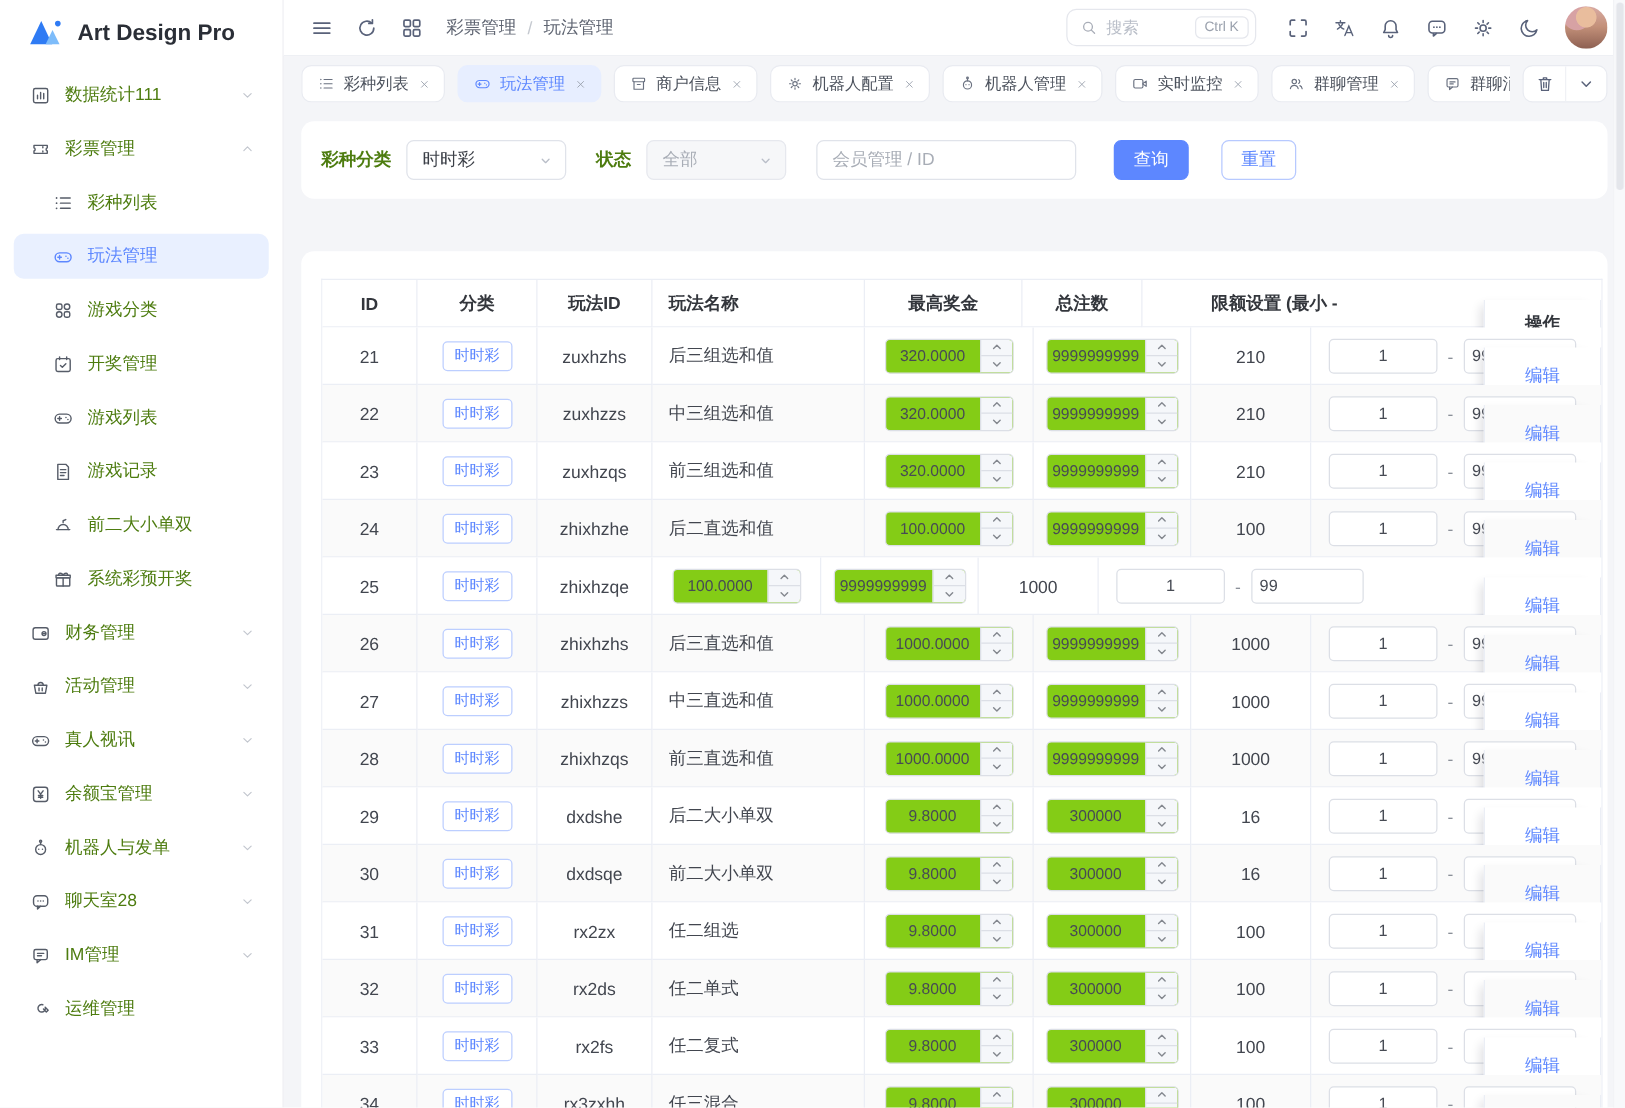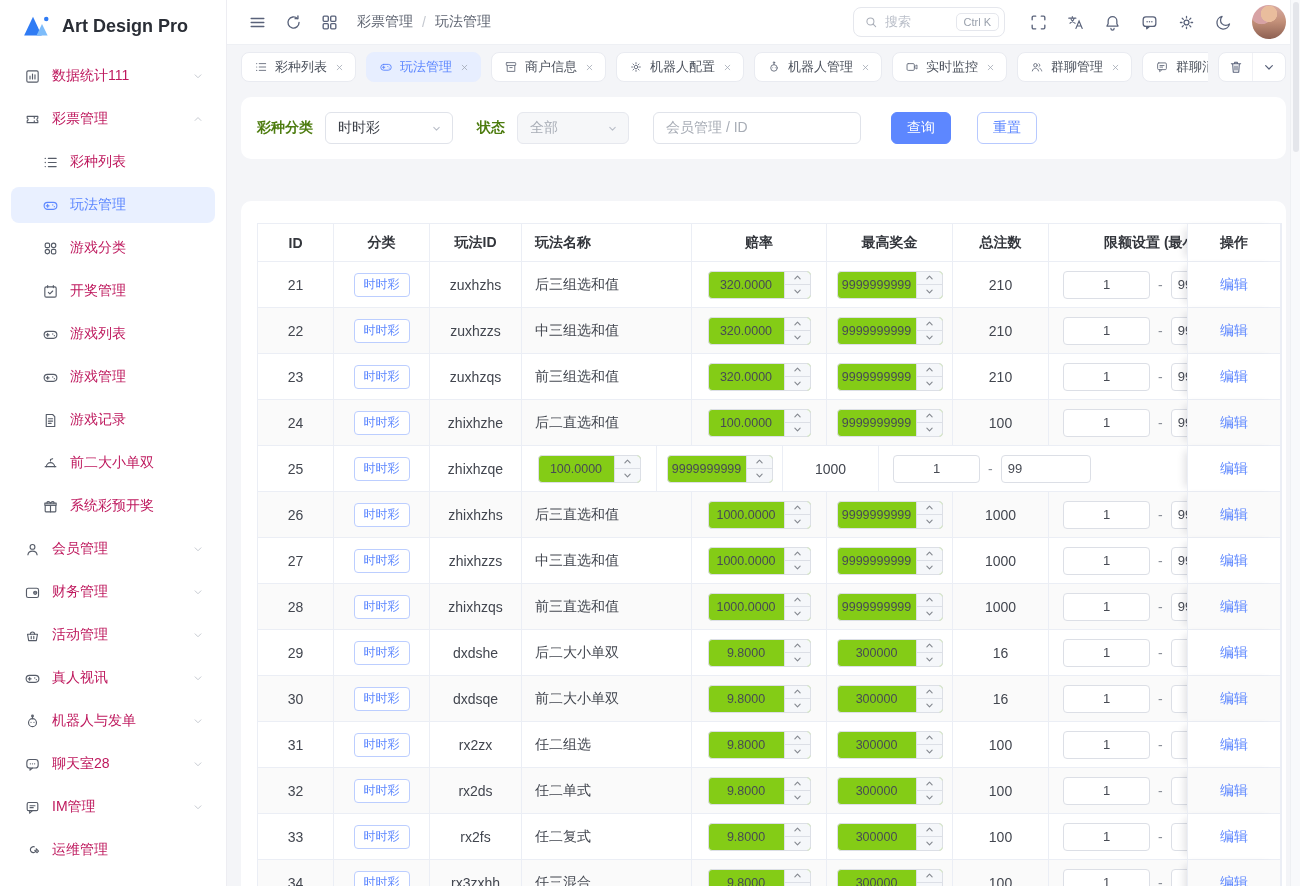--- a/index.html
+++ b/index.html
@@ -11,21 +11,21 @@
   .app{display:flex;width:1300px;height:886px;}
 
   
   .sidebar{width:227px;background:#fff;border-right:1px solid #ededf2;flex-shrink:0;overflow:hidden;}
   .logo{height:52px;display:flex;align-items:center;gap:11px;padding-left:21px;}
   .logo-icon{width:30px;height:30px;}
   .logo-icon svg{width:30px;height:30px;}
   .logo-text{font-size:18px;font-weight:600;color:#2a2e36;}
   .menu{padding:6px 11px 0 11px;}
   .menu-item{height:36px;margin-bottom:7px;display:flex;align-items:center;gap:11px;
-             padding:0 10px 0 13px;border-radius:8px;cursor:pointer;color:#be185d;}
+             padding:0 10px 0 13px;border-radius:8px;cursor:pointer;color:#4d7c0f;}
   .menu-item.sub{padding-left:31px;}
   .menu-item.active{background:#e9f0ff;color:#5d87ff;}
   .mi-icon{width:17px;height:17px;color:#565c68;flex-shrink:0;}
   .mi-icon svg{width:17px;height:17px;}
   .menu-item.active .mi-icon{color:#5d87ff;}
   .mi-label{flex:1;overflow:hidden;}
   .mi-chevron{color:#c2c6ce;}
   .mi-chevron svg{width:14px;height:14px;}
 
   
@@ -98,21 +98,21 @@
         border-right:1px solid #ebeef5;border-bottom:1px solid #ebeef5;overflow:hidden;}
   .c-id{width:76px;}
   .c-tag{width:96px;}
   .c-pid{width:92px;}
   .c-name{width:170px;justify-content:flex-start;padding-left:13px;}
   .c-rate{width:135px;}
   .c-prize{width:126px;}
   .c-total{width:96px;}
   .c-limit{flex:1;justify-content:flex-start;padding-left:14px;border-right:none;overflow:visible;}
   .hcell.c-limit{padding-left:55px;}
-  .c-action{position:absolute;right:0;top:0;width:94px;height:100%;display:flex;align-items:center;
+  .c-action{position:absolute;right:0;top:16px;width:94px;height:100%;display:flex;align-items:center;
             justify-content:center;background:#fff;border-left:1px solid #ebeef5;
             border-bottom:1px solid #ebeef5;box-shadow:-7px 0 8px -5px rgba(20,24,40,.14);}
   .trow.striped .c-action{background:#fafafa;}
   .tag{height:24px;padding:0 9px;border:1px solid #bcceff;color:#5d87ff;background:#fff;
        border-radius:4px;font-size:12px;display:flex;align-items:center;}
   .edit-link{color:#5d87ff;cursor:pointer;}
 
   .ninput{height:28px;border:1px solid #dcdfe6;border-radius:4px;background:#84cc16;display:flex;
           overflow:hidden;cursor:text;}
   .nval{flex:1;display:flex;align-items:center;justify-content:center;font-size:12.5px;
@@ -225,111 +225,100 @@
               <path d="M8 10.5v4M6 12.5h4"></path>
               <circle cx="15.2" cy="11.3" r="0.9" fill="currentColor" stroke="none"></circle>
               <circle cx="17.4" cy="13.6" r="0.9" fill="currentColor" stroke="none"></circle>
             </svg>
           </span>
           <span class="mi-label">游戏列表</span>
         </div>
         <div class="menu-item sub">
           <span class="mi-icon">
             <svg viewBox="0 0 24 24" fill="none" stroke="currentColor" stroke-width="1.6" stroke-linecap="round" stroke-linejoin="round">
+              <path d="M6 3.5h9l3 3V20.5H6Z"></path>
+              <path d="M9 9.5h6M9 12.8h6M9 16h4"></path>
+            </svg>
+          </span>
+          <span class="mi-label">游戏记录</span>
+        </div>
+        <div class="menu-item sub">
+          <span class="mi-icon">
+            <svg viewBox="0 0 24 24" fill="none" stroke="currentColor" stroke-width="1.6" stroke-linecap="round" stroke-linejoin="round">
+              <path d="M6.2 16.5a5.8 5.8 0 0 1 11.6 0"></path>
+              <path d="M4.5 16.5h15"></path>
+              <path d="M12 8.5V6.5l3-1.3"></path>
+            </svg>
+          </span>
+          <span class="mi-label">前二大小单双</span>
+        </div>
+        <div class="menu-item sub">
+          <span class="mi-icon">
+            <svg viewBox="0 0 24 24" fill="none" stroke="currentColor" stroke-width="1.6" stroke-linecap="round" stroke-linejoin="round">
+              <rect x="4.5" y="10.3" width="15" height="9.2" rx="1"></rect>
+              <path d="M12 10.3v9.2M4 7.3h16v3H4z"></path>
+              <path d="M12 7.3c-1.6-3.2-6-2.6-4.8.1M12 7.3c1.6-3.2 6-2.6 4.8.1"></path>
+            </svg>
+          </span>
+          <span class="mi-label">系统彩预开奖</span>
+        </div>
+        <div class="menu-item">
+          <span class="mi-icon">
+            <svg viewBox="0 0 24 24" fill="none" stroke="currentColor" stroke-width="1.6" stroke-linecap="round" stroke-linejoin="round">
+              <rect x="3.5" y="6" width="17" height="13" rx="2.5"></rect>
+              <path d="M14.5 12.5h3"></path>
+              <circle cx="15.8" cy="12.5" r="2.2"></circle>
+            </svg>
+          </span>
+          <span class="mi-label">财务管理</span>
+          <span class="mi-chevron">
+            <svg viewBox="0 0 24 24" fill="none" stroke="currentColor" stroke-width="1.6" stroke-linecap="round" stroke-linejoin="round">
+              <path d="M7 10l5 5 5-5"></path>
+            </svg>
+          </span>
+        </div>
+        <div class="menu-item">
+          <span class="mi-icon">
+            <svg viewBox="0 0 24 24" fill="none" stroke="currentColor" stroke-width="1.6" stroke-linecap="round" stroke-linejoin="round">
+              <path d="M5 10.2h14l-1.6 9H6.6Z"></path>
+              <path d="M9 10.2c0-4.2 6-4.2 6 0"></path>
+              <path d="M10.2 13.3v3.2M13.8 13.3v3.2"></path>
+            </svg>
+          </span>
+          <span class="mi-label">活动管理</span>
+          <span class="mi-chevron">
+            <svg viewBox="0 0 24 24" fill="none" stroke="currentColor" stroke-width="1.6" stroke-linecap="round" stroke-linejoin="round">
+              <path d="M7 10l5 5 5-5"></path>
+            </svg>
+          </span>
+        </div>
+        <div class="menu-item">
+          <span class="mi-icon">
+            <svg viewBox="0 0 24 24" fill="none" stroke="currentColor" stroke-width="1.6" stroke-linecap="round" stroke-linejoin="round">
               <rect x="3" y="7.5" width="18" height="10" rx="5"></rect>
               <path d="M8 10.5v4M6 12.5h4"></path>
               <circle cx="15.2" cy="11.3" r="0.9" fill="currentColor" stroke="none"></circle>
               <circle cx="17.4" cy="13.6" r="0.9" fill="currentColor" stroke="none"></circle>
             </svg>
           </span>
-          <span class="mi-label">游戏管理</span>
-        </div>
-        <div class="menu-item sub">
-          <span class="mi-icon">
-            <svg viewBox="0 0 24 24" fill="none" stroke="currentColor" stroke-width="1.6" stroke-linecap="round" stroke-linejoin="round">
-              <path d="M6 3.5h9l3 3V20.5H6Z"></path>
-              <path d="M9 9.5h6M9 12.8h6M9 16h4"></path>
-            </svg>
-          </span>
-          <span class="mi-label">游戏记录</span>
-        </div>
-        <div class="menu-item sub">
-          <span class="mi-icon">
-            <svg viewBox="0 0 24 24" fill="none" stroke="currentColor" stroke-width="1.6" stroke-linecap="round" stroke-linejoin="round">
-              <path d="M6.2 16.5a5.8 5.8 0 0 1 11.6 0"></path>
-              <path d="M4.5 16.5h15"></path>
-              <path d="M12 8.5V6.5l3-1.3"></path>
-            </svg>
-          </span>
-          <span class="mi-label">前二大小单双</span>
-        </div>
-        <div class="menu-item sub">
-          <span class="mi-icon">
-            <svg viewBox="0 0 24 24" fill="none" stroke="currentColor" stroke-width="1.6" stroke-linecap="round" stroke-linejoin="round">
-              <rect x="4.5" y="10.3" width="15" height="9.2" rx="1"></rect>
-              <path d="M12 10.3v9.2M4 7.3h16v3H4z"></path>
-              <path d="M12 7.3c-1.6-3.2-6-2.6-4.8.1M12 7.3c1.6-3.2 6-2.6 4.8.1"></path>
-            </svg>
-          </span>
-          <span class="mi-label">系统彩预开奖</span>
+          <span class="mi-label">真人视讯</span>
+          <span class="mi-chevron">
+            <svg viewBox="0 0 24 24" fill="none" stroke="currentColor" stroke-width="1.6" stroke-linecap="round" stroke-linejoin="round">
+              <path d="M7 10l5 5 5-5"></path>
+            </svg>
+          </span>
         </div>
         <div class="menu-item">
           <span class="mi-icon">
             <svg viewBox="0 0 24 24" fill="none" stroke="currentColor" stroke-width="1.6" stroke-linecap="round" stroke-linejoin="round">
-              <circle cx="12" cy="8.3" r="3.4"></circle>
-              <path d="M5.5 19.5c.6-3.4 3.3-5.2 6.5-5.2s5.9 1.8 6.5 5.2"></path>
-            </svg>
-          </span>
-          <span class="mi-label">会员管理</span>
-          <span class="mi-chevron">
-            <svg viewBox="0 0 24 24" fill="none" stroke="currentColor" stroke-width="1.6" stroke-linecap="round" stroke-linejoin="round">
-              <path d="M7 10l5 5 5-5"></path>
-            </svg>
-          </span>
-        </div>
-        <div class="menu-item">
-          <span class="mi-icon">
-            <svg viewBox="0 0 24 24" fill="none" stroke="currentColor" stroke-width="1.6" stroke-linecap="round" stroke-linejoin="round">
-              <rect x="3.5" y="6" width="17" height="13" rx="2.5"></rect>
-              <path d="M14.5 12.5h3"></path>
-              <circle cx="15.8" cy="12.5" r="2.2"></circle>
-            </svg>
-          </span>
-          <span class="mi-label">财务管理</span>
-          <span class="mi-chevron">
-            <svg viewBox="0 0 24 24" fill="none" stroke="currentColor" stroke-width="1.6" stroke-linecap="round" stroke-linejoin="round">
-              <path d="M7 10l5 5 5-5"></path>
-            </svg>
-          </span>
-        </div>
-        <div class="menu-item">
-          <span class="mi-icon">
-            <svg viewBox="0 0 24 24" fill="none" stroke="currentColor" stroke-width="1.6" stroke-linecap="round" stroke-linejoin="round">
-              <path d="M5 10.2h14l-1.6 9H6.6Z"></path>
-              <path d="M9 10.2c0-4.2 6-4.2 6 0"></path>
-              <path d="M10.2 13.3v3.2M13.8 13.3v3.2"></path>
-            </svg>
-          </span>
-          <span class="mi-label">活动管理</span>
-          <span class="mi-chevron">
-            <svg viewBox="0 0 24 24" fill="none" stroke="currentColor" stroke-width="1.6" stroke-linecap="round" stroke-linejoin="round">
-              <path d="M7 10l5 5 5-5"></path>
-            </svg>
-          </span>
-        </div>
-        <div class="menu-item">
-          <span class="mi-icon">
-            <svg viewBox="0 0 24 24" fill="none" stroke="currentColor" stroke-width="1.6" stroke-linecap="round" stroke-linejoin="round">
-              <rect x="3" y="7.5" width="18" height="10" rx="5"></rect>
-              <path d="M8 10.5v4M6 12.5h4"></path>
-              <circle cx="15.2" cy="11.3" r="0.9" fill="currentColor" stroke="none"></circle>
-              <circle cx="17.4" cy="13.6" r="0.9" fill="currentColor" stroke="none"></circle>
-            </svg>
-          </span>
-          <span class="mi-label">真人视讯</span>
+              <rect x="4" y="4" width="16" height="16" rx="3"></rect>
+              <path d="M9.2 8l2.8 3.8L14.8 8M12 11.8v4.7M9.6 13.2h4.8M9.6 15.2h4.8"></path>
+            </svg>
+          </span>
+          <span class="mi-label">余额宝管理</span>
           <span class="mi-chevron">
             <svg viewBox="0 0 24 24" fill="none" stroke="currentColor" stroke-width="1.6" stroke-linecap="round" stroke-linejoin="round">
               <path d="M7 10l5 5 5-5"></path>
             </svg>
           </span>
         </div>
         <div class="menu-item">
           <span class="mi-icon">
             <svg viewBox="0 0 24 24" fill="none" stroke="currentColor" stroke-width="1.6" stroke-linecap="round" stroke-linejoin="round">
               <circle cx="12" cy="13.6" r="5.6"></circle>
@@ -631,21 +620,20 @@
         <div class="btn btn-plain">重置</div>
       </div>
 
       <div class="table-card">
         <div class="tbl">
           <div class="thead" id="thead">
               <div class="cell hcell c-id">ID</div>
               <div class="cell hcell c-tag">分类</div>
               <div class="cell hcell c-pid">玩法ID</div>
               <div class="cell hcell c-name">玩法名称</div>
-              <div class="cell hcell c-rate">赔率</div>
               <div class="cell hcell c-prize">最高奖金</div>
               <div class="cell hcell c-total">总注数</div>
               <div class="cell hcell c-limit">限额设置 (最小 -</div>
               <div class="cell hcell c-action">操作</div>
             </div>
           <div id="tbody">
               <div class="trow">
                 <div class="cell c-id">21</div>
                 <div class="cell c-tag">
                   <span class="tag">时时彩</span>

